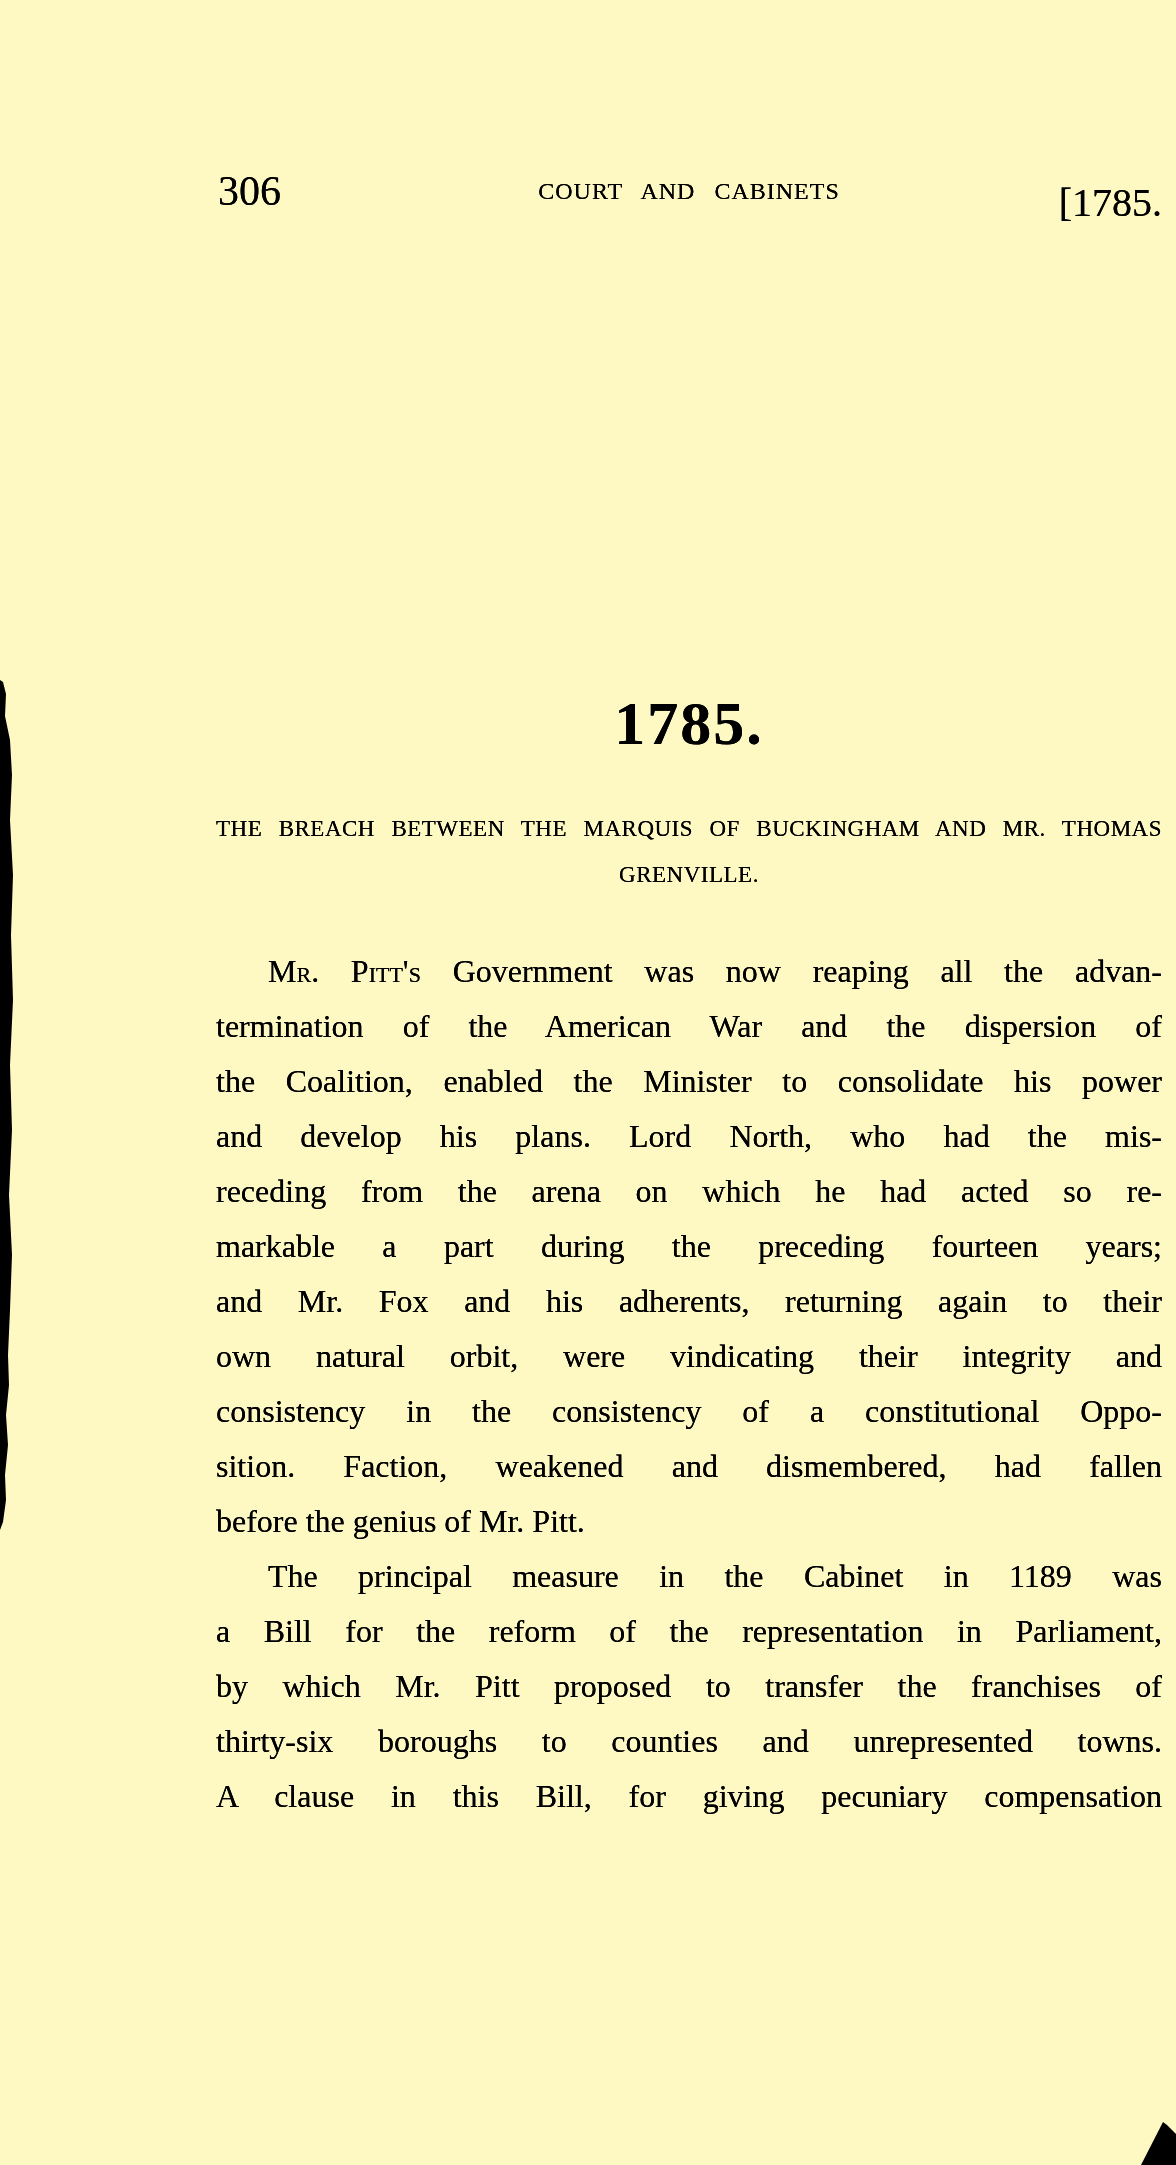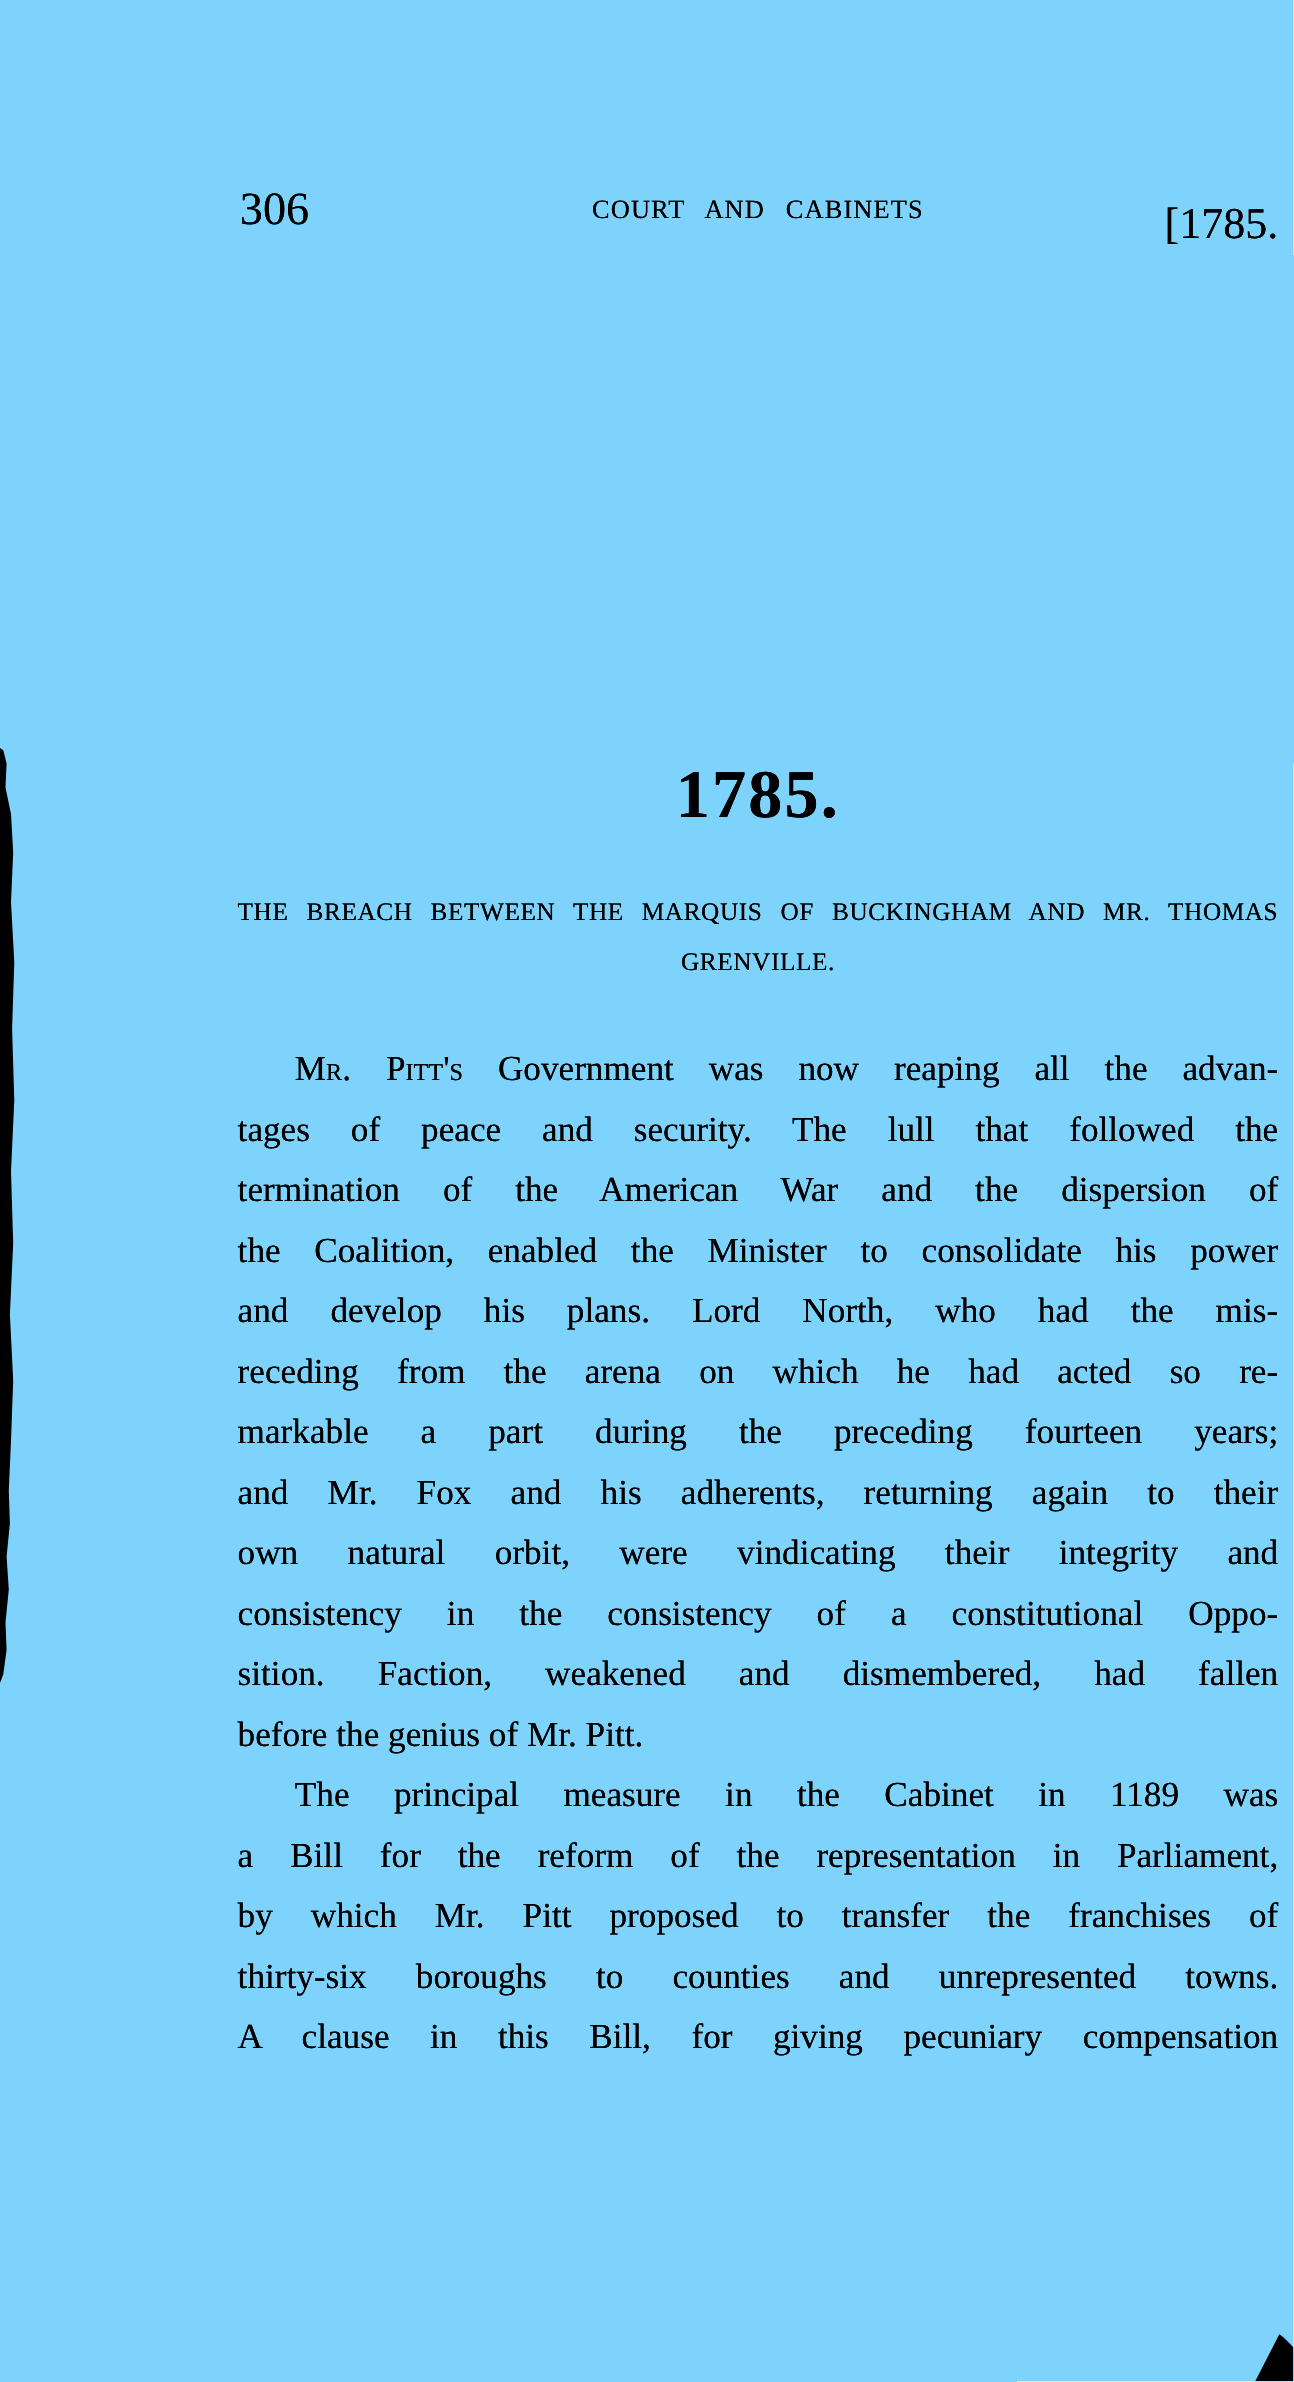--- a/index.html
+++ b/index.html
@@ -1,20 +1,20 @@
 <!DOCTYPE html>
 <html><head>
 <meta charset="utf-8">
 <style>
   html, body { margin: 0; padding: 0; background: #ffffff; }
   .page {
     position: relative;
     width: 1176px;
     height: 2165px;
-    background: #7dd3fc;
+    background: #fef9c3;
     color: #000000;
     font-family: "Liberation Serif", serif;
     overflow: hidden;
     text-shadow: 0 0 0.6px #000;
   }
 
   
   .running-header { position: absolute; left: 216px; top: 168px; width: 946px; height: 70px; }
   .page-number { position: absolute; left: 2px; top: 2px; font-size: 42px; line-height: 1; }
   .running-title {
@@ -67,21 +67,20 @@
   <div class="year-heading">1785.</div>
 
   <div class="subtitle">
     <div class="sub-line-1">THE BREACH BETWEEN THE MARQUIS OF BUCKINGHAM AND MR. THOMAS</div>
     <div class="sub-line-2">GRENVILLE.</div>
   </div>
 
   <div class="bodytext">
 
     <div class="line indent"><span class="smallcaps">Mr. Pitt's</span> <span>Government was now reaping all the advan-</span></div>
-    <div class="line">tages of peace and security.  The lull that followed the</div>
     <div class="line">termination of the American War and the dispersion of</div>
     <div class="line">the Coalition, enabled the Minister to consolidate his power</div>
     <div class="line">and develop his plans.  Lord North, who had the mis-</div>
     <div class="line">receding from the arena on which he had acted so re-</div>
     <div class="line">markable a part during the preceding fourteen years;</div>
     <div class="line">and Mr. Fox and his adherents, returning again to their</div>
     <div class="line">own natural orbit, were vindicating their integrity and</div>
     <div class="line">consistency in the consistency of a constitutional Oppo-</div>
     <div class="line">sition.  Faction, weakened and dismembered, had fallen</div>
     <div class="line lastline">before the genius of Mr. Pitt.</div>

